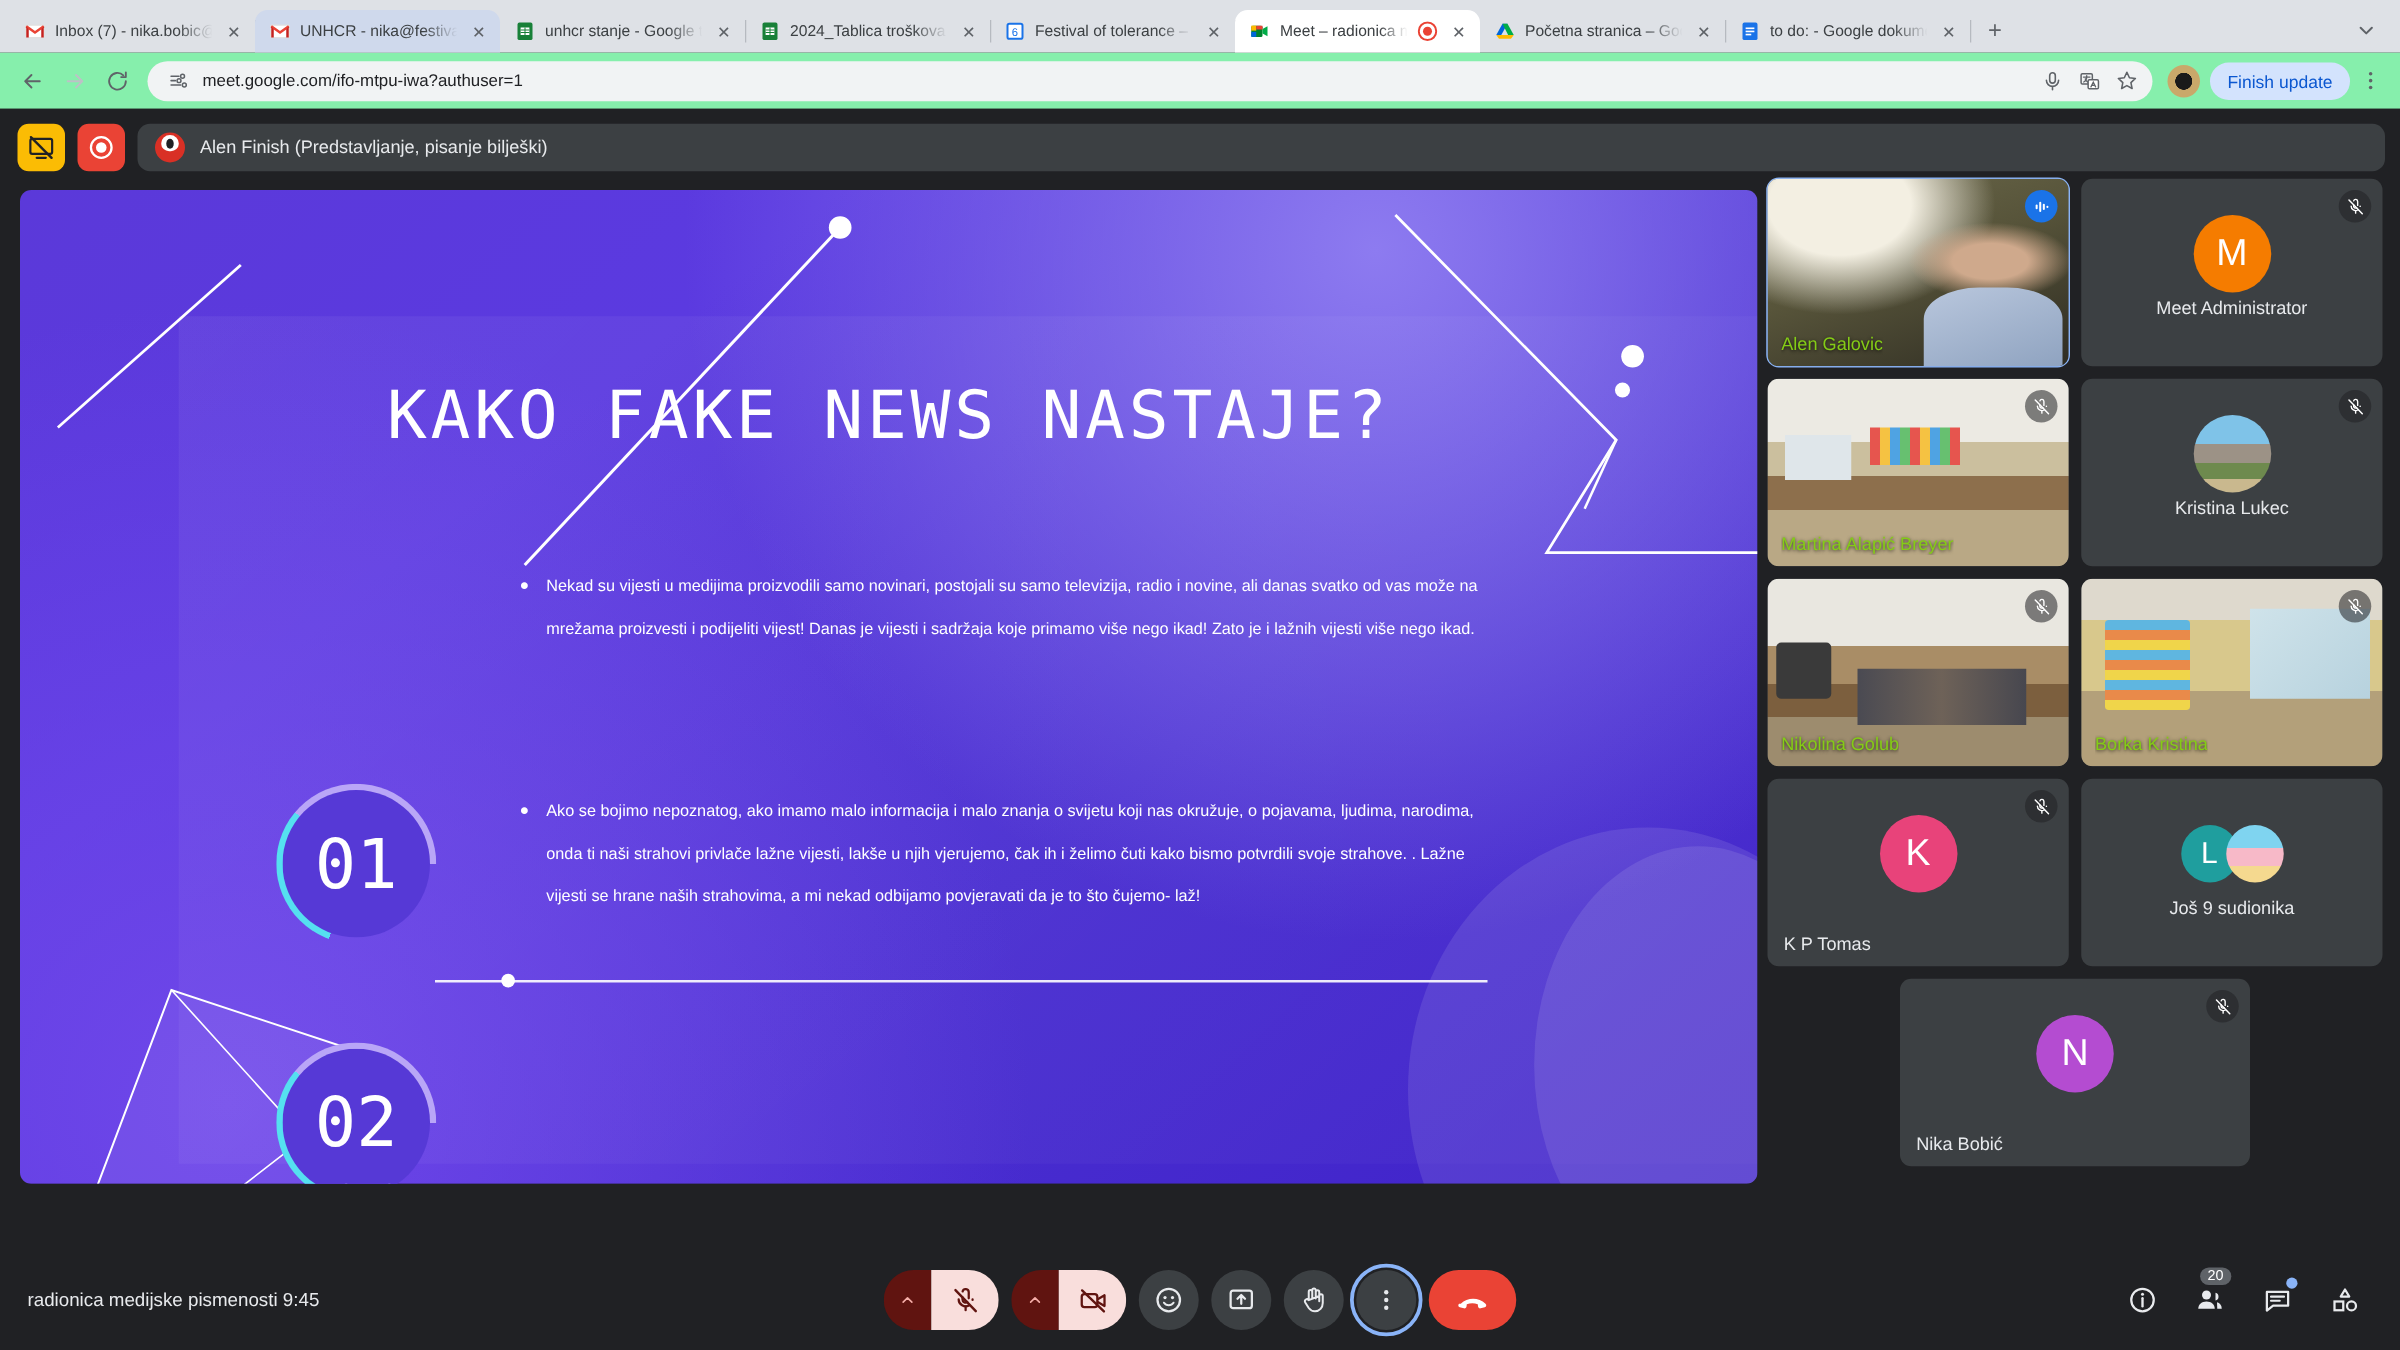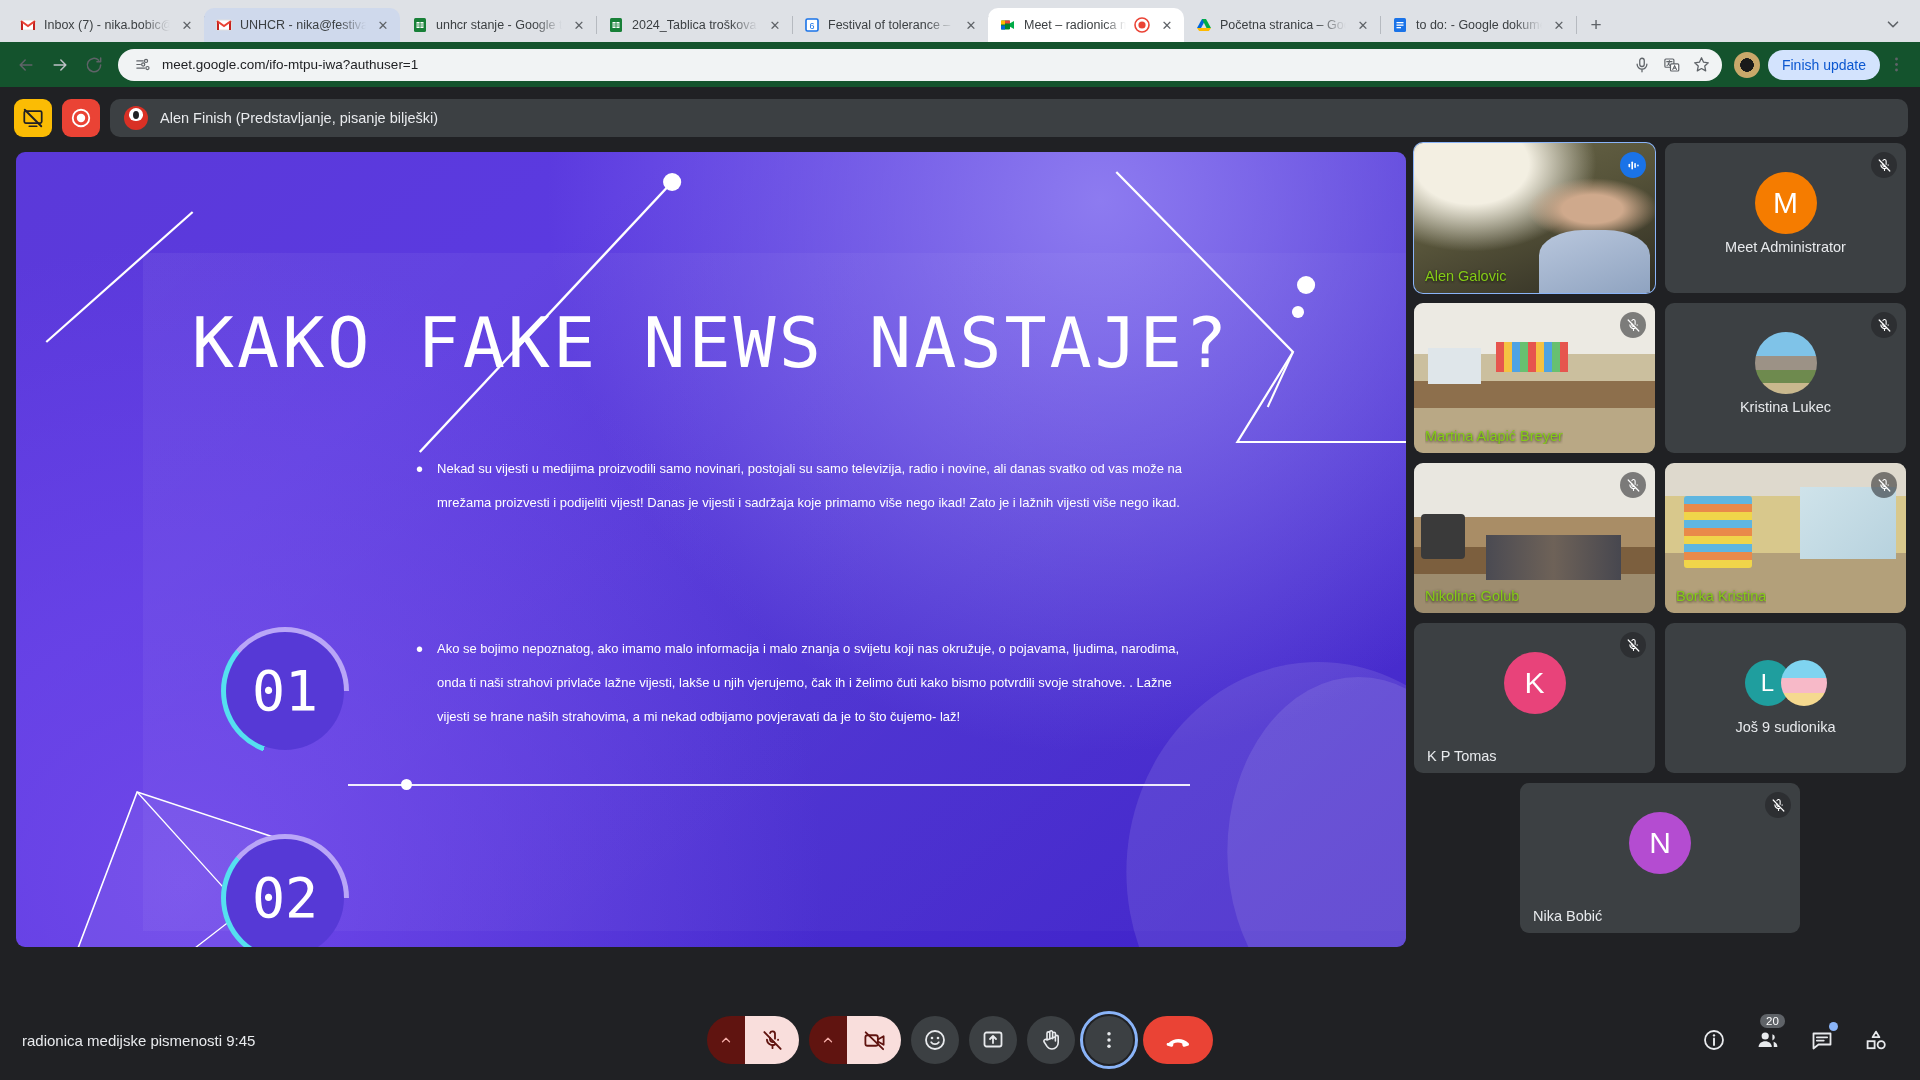--- a/index.html
+++ b/index.html
@@ -64,21 +64,21 @@
   }
   .tabstrip .spacer { flex: 1 1 auto; }
   .tabstrip .tabsearch {
     width: 30px; height: 30px; margin: 0 12px 3px 0;
     display: flex; align-items: center; justify-content: center;
     color: #5f6368; border-radius: 50%; flex: 0 0 30px;
   }
 
   .toolbar {
     height: 45px; flex: 0 0 45px;
-    background: #14532d;
+    background: #86efac;
     display: flex; align-items: center;
     padding: 0 10px;
     gap: 2px;
   }
   .nav-btn {
     width: 32px; height: 32px; border-radius: 50%;
     display: flex; align-items: center; justify-content: center;
     color: #5f6368;
   }
   .nav-btn.disabled { color: #bdc1c6; }
@@ -173,21 +173,21 @@
       linear-gradient(140deg, #5b39d9 0%, #5b3ae0 28%, #4a2fd1 62%, #3f22c9 100%);
   }
   .slide-inner {
     position:absolute; left:127px; top:101px; right:0; bottom:16px;
     background: linear-gradient(135deg, rgba(255,255,255,0.055), rgba(255,255,255,0.015));
   }
   .slide-title {
     position: absolute; left: 0; right: 0; top: 150px;
     text-align: center;
     font-family: "DejaVu Sans Mono", monospace;
-    font-size: 70px;
+    font-size: 53px;
     letter-spacing: 3px;
     color: #ffffff;
     font-weight: 400;
   }
   .bullets { position: absolute; left: 400px; right: 215px; top: 290px; }
   .bullet-row { display: flex; gap: 14px; }
   .bullet-dot { color:#fff; font-size: 20px; line-height: 34px; flex:0 0 auto; }
   .bullet-text {
     color: #fff; font-size: 13px; line-height: 34px;
     font-family: "Liberation Sans", sans-serif;

